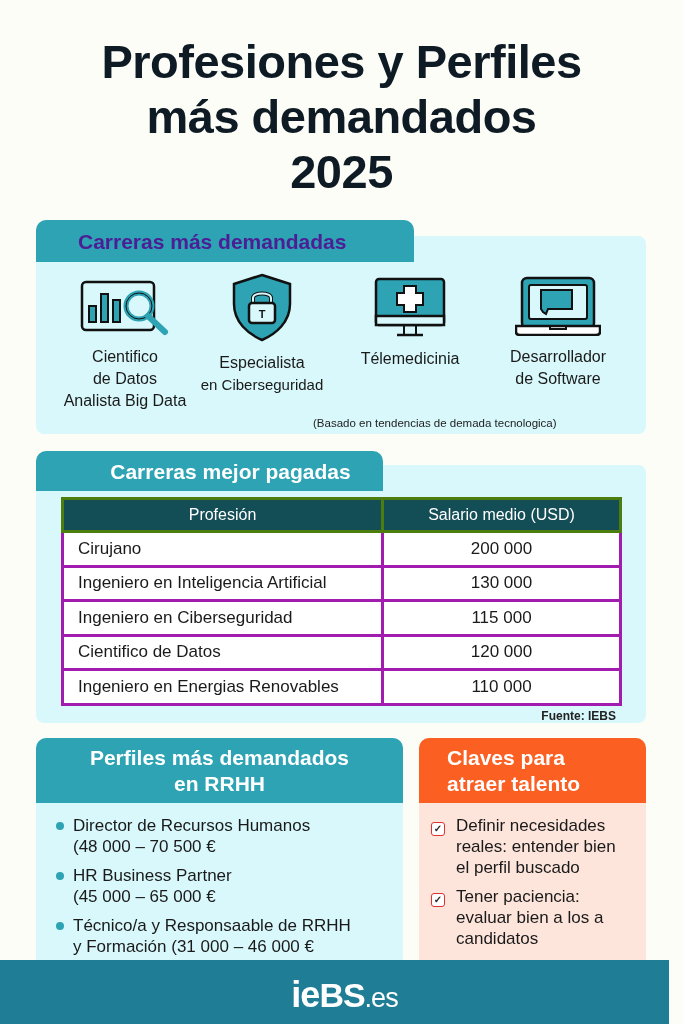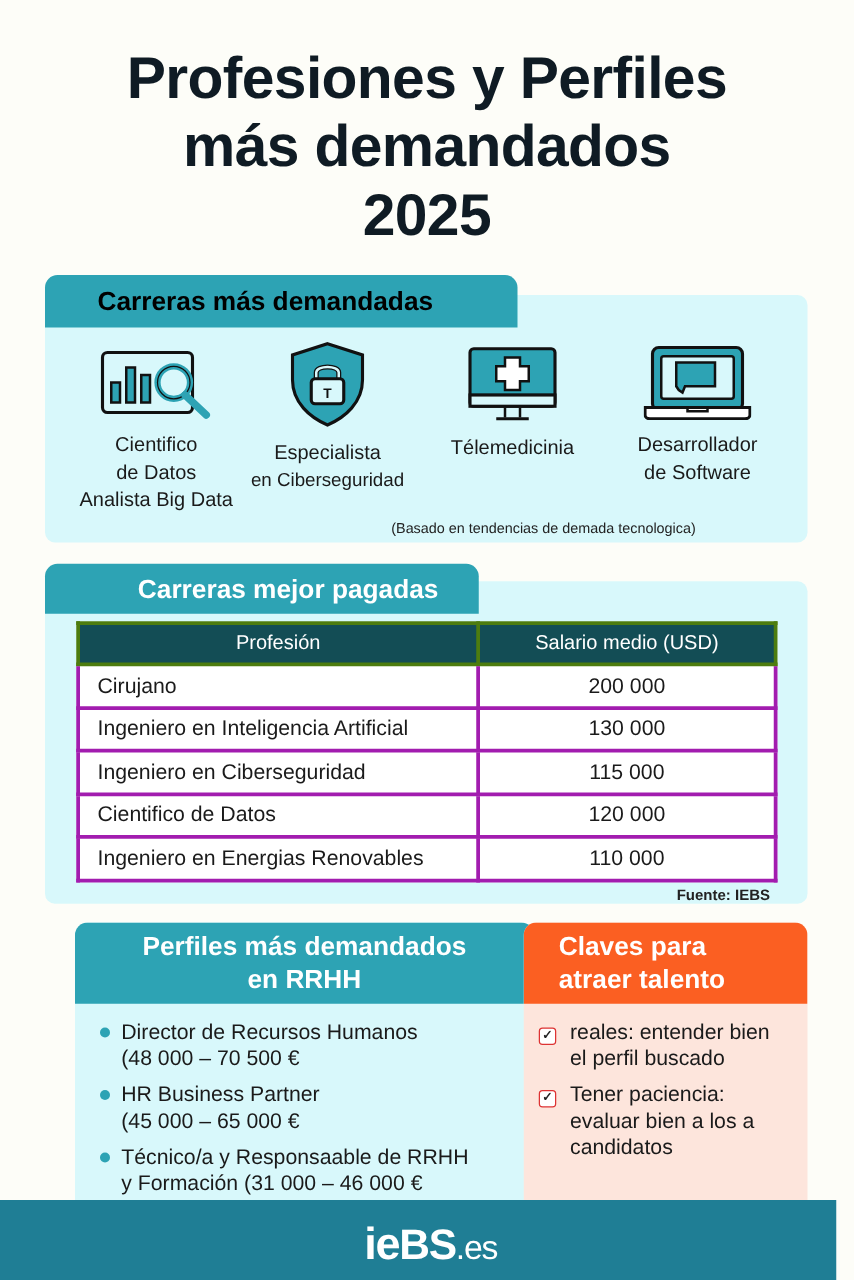--- a/index.html
+++ b/index.html
@@ -5,38 +5,38 @@
   * { box-sizing: border-box; margin: 0; padding: 0; }
   html, body { width: 683px; height: 1024px; overflow: hidden; }
   body { background: #fdfdf8; font-family: "Liberation Sans", sans-serif; color: #111; position: relative; }
 
   .title { position: absolute; top: 34px; left: 0; width: 683px; text-align: center;
     font-weight: bold; font-size: 47px; line-height: 55px; color: #0f1b24; letter-spacing: -0.5px; }
 
   
   .s1 { position: absolute; left: 36px; top: 236px; width: 610px; height: 198px; background: #d8f8fb; border-radius: 8px; }
   .s1-head { position: absolute; left: 36px; top: 220px; width: 378px; height: 42px; background: #2da3b4;
-    border-radius: 10px 10px 0 0; color: #000000; font-weight: bold; font-size: 21px; line-height: 44px; padding-left: 42px; }
+    border-radius: 10px 10px 0 0; color: #4c1d95; font-weight: bold; font-size: 21px; line-height: 44px; padding-left: 42px; }
   .icon-item { position: absolute; text-align: center; font-size: 16px; line-height: 22px; color: #1a1a1a; }
   .icon-item svg { display: block; margin: 0 auto 10px auto; }
   .note { position: absolute; left: 313px; top: 417px; font-size: 11.5px; color: #222; }
 
   
   .s2 { position: absolute; left: 36px; top: 465px; width: 610px; height: 258px; background: #d8f8fb; border-radius: 8px; }
   .s2-head { position: absolute; left: 36px; top: 451px; width: 347px; height: 40px; background: #2da3b4;
     border-radius: 10px 10px 0 0; color: #fff; font-weight: bold; font-size: 21px; line-height: 42px; padding-left: 42px; text-align: center; }
   table.salaries { position: absolute; left: 61px; top: 497px; width: 561px; border-collapse: collapse; background: #fff; font-size: 17px; }
   table.salaries th { background: #134d55; color: #fff; font-weight: normal; height: 33px; font-size: 16px; border: 3px solid #4d7c0f; }
   table.salaries td { height: 34.5px; border: 3px solid #a21caf; padding-left: 14px; color: #1a1a1a; }
   table.salaries td.sal { text-align: center; padding-left: 0; }
   table.salaries th:first-child, table.salaries td:first-child { width: 320px; }
   .source { position: absolute; left: 520px; top: 709px; font-size: 12px; font-weight: bold; color: #222; width: 96px; text-align: right; }
 
   
-  .s3 { position: absolute; left: 36px; top: 738px; width: 367px; height: 230px; background: #d8f8fb; border-radius: 10px 10px 0 0; overflow: hidden; margin-left: 24px; }
+  .s3 { position: absolute; left: 36px; top: 738px; width: 367px; height: 230px; background: #d8f8fb; border-radius: 10px 10px 0 0; overflow: hidden; }
   .s3-head { background: #2da3b4; height: 65px; color: #fff; font-weight: bold; font-size: 21px; line-height: 26px; text-align: center; padding-top: 7px; }
   .s3 ul { list-style: none; padding: 12px 0 0 20px; }
   .s3 li { position: relative; padding-left: 17px; font-size: 17px; line-height: 21px; margin-bottom: 8px; color: #1a1a1a; }
   .s3 li .dot { position: absolute; left: 0; top: 7px; width: 8px; height: 8px; border-radius: 50%; background: #2da3b4; }
 
   
   .s4 { position: absolute; left: 419px; top: 738px; width: 227px; height: 230px; background: #fde5dc; border-radius: 10px 10px 0 0; overflow: hidden; }
   .s4-head { background: #fb5f22; height: 65px; color: #fff; font-weight: bold; font-size: 21px; line-height: 26px; padding: 7px 0 0 28px; }
   .s4 ul { list-style: none; padding: 12px 0 0 12px; }
   .s4 li { position: relative; padding-left: 25px; font-size: 17px; line-height: 21px; margin-bottom: 8px; color: #1a1a1a; }
@@ -174,20 +174,21 @@
 </div>
 
 <div class="s4">
   <div class="s4-head">
     <div>Claves para</div>
     <div>atraer talento</div>
   </div>
   <ul>
     <li>
       <span class="chk">✓</span>
+      <div>Definir necesidades</div>
       <div>reales: entender bien</div>
       <div>el perfil buscado</div>
     </li>
     <li>
       <span class="chk">✓</span>
       <div>Tener paciencia:</div>
       <div>evaluar bien a los a</div>
       <div>candidatos</div>
     </li>
   </ul>

